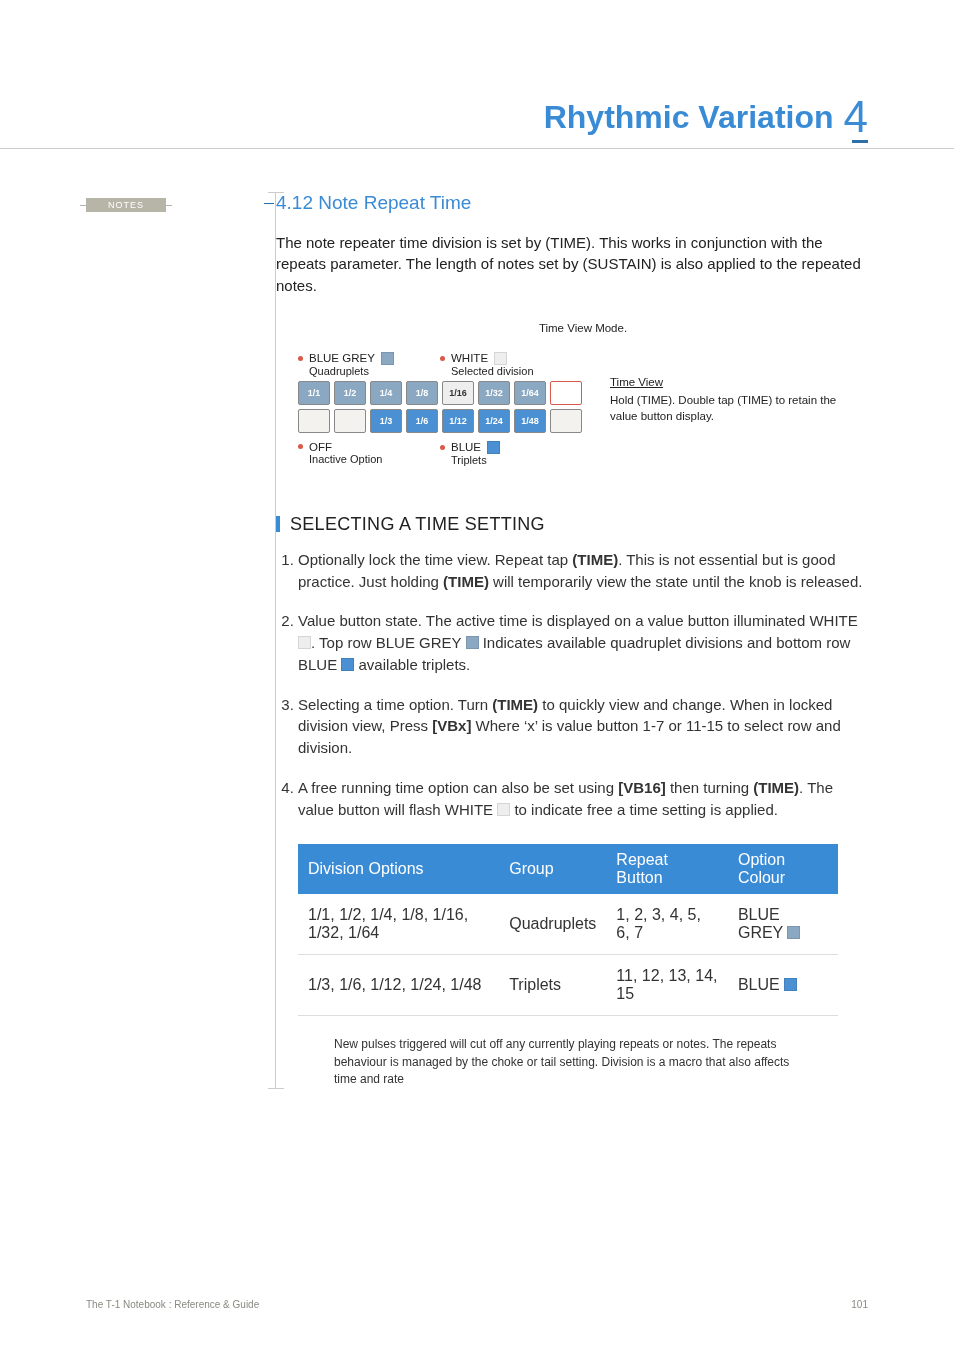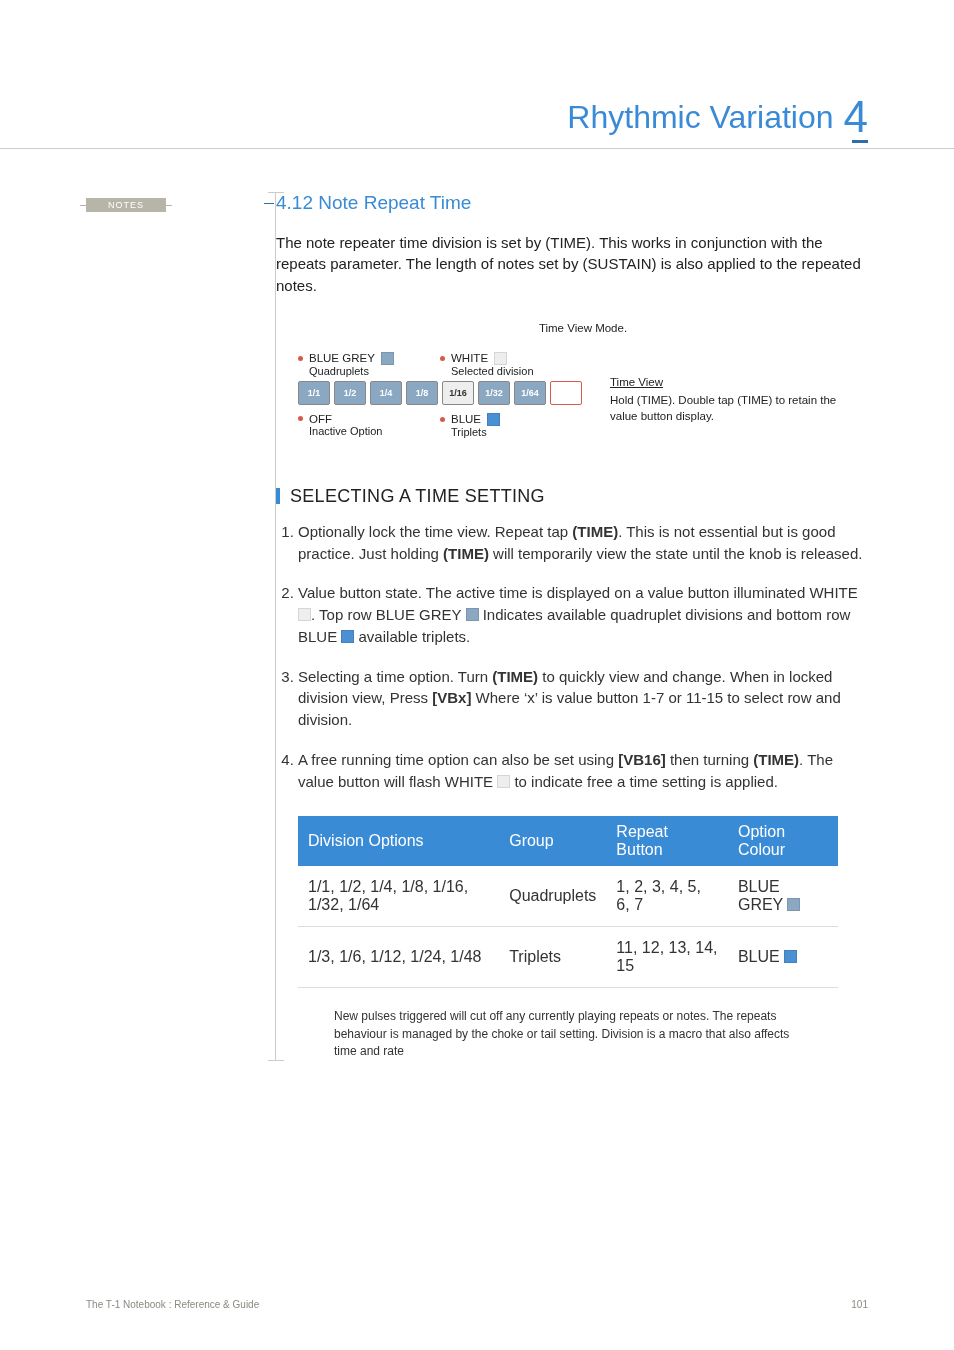--- a/index.html
+++ b/index.html
@@ -22,21 +22,21 @@
     position:relative;
     box-sizing:border-box;
   }
   
   .hdr{
     position:absolute;top:88px;left:0;right:0;
     padding:0 86px 10px 86px;
     border-bottom:1px solid var(--hr);
     display:flex;justify-content:flex-end;align-items:baseline;
   }
-  .hdr-title{font-size:32px;font-weight:400;color:var(--accent);margin-left:35px;}
+  .hdr-title{font-size:32px;font-weight:700;color:var(--accent);margin-left:35px;}
   .hdr-num{font-size:44px;font-weight:400;color:var(--accent);margin-left:10px;position:relative;top:4px;}
   
   .tick{display:block;position:absolute;right:86px;top:140px;width:16px;height:3px;background:var(--accent-dk);}
   
   .notes-tab{
     position:absolute;left:86px;top:198px;
     font-size:9px;letter-spacing:1px;color:#fff;
     background:#b7b4a8;padding:2px 22px;
   }
   .notes-tab::before,.notes-tab::after{
@@ -165,20 +165,30 @@
         <div class="grid">
           <div class="row" id="row1">
               <div class="cell bg">1/1</div>
               <div class="cell bg">1/2</div>
               <div class="cell bg">1/4</div>
               <div class="cell bg">1/8</div>
               <div class="cell wh">1/16</div>
               <div class="cell bg">1/32</div>
               <div class="cell bg">1/64</div>
               <div class="cell empty"></div>
+            </div>
+          <div class="row" id="row2">
+              <div class="cell off"></div>
+              <div class="cell off"></div>
+              <div class="cell bl">1/3</div>
+              <div class="cell bl">1/6</div>
+              <div class="cell bl">1/12</div>
+              <div class="cell bl">1/24</div>
+              <div class="cell bl">1/48</div>
+              <div class="cell off"></div>
             </div>
         </div>
 
         <div class="leaders">
           <div class="dg-leg">
             <span class="lbl">
                 <span class="dot"></span>
                 <span>OFF</span>
               </span>
             <div class="sub">Inactive Option</div>

